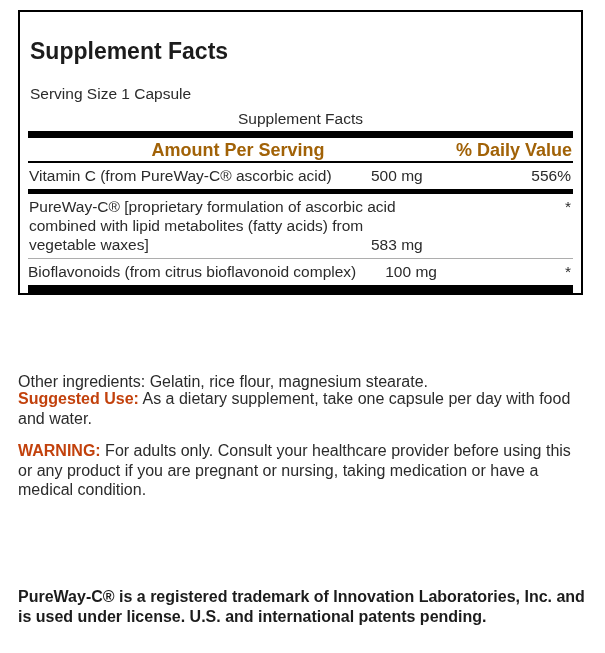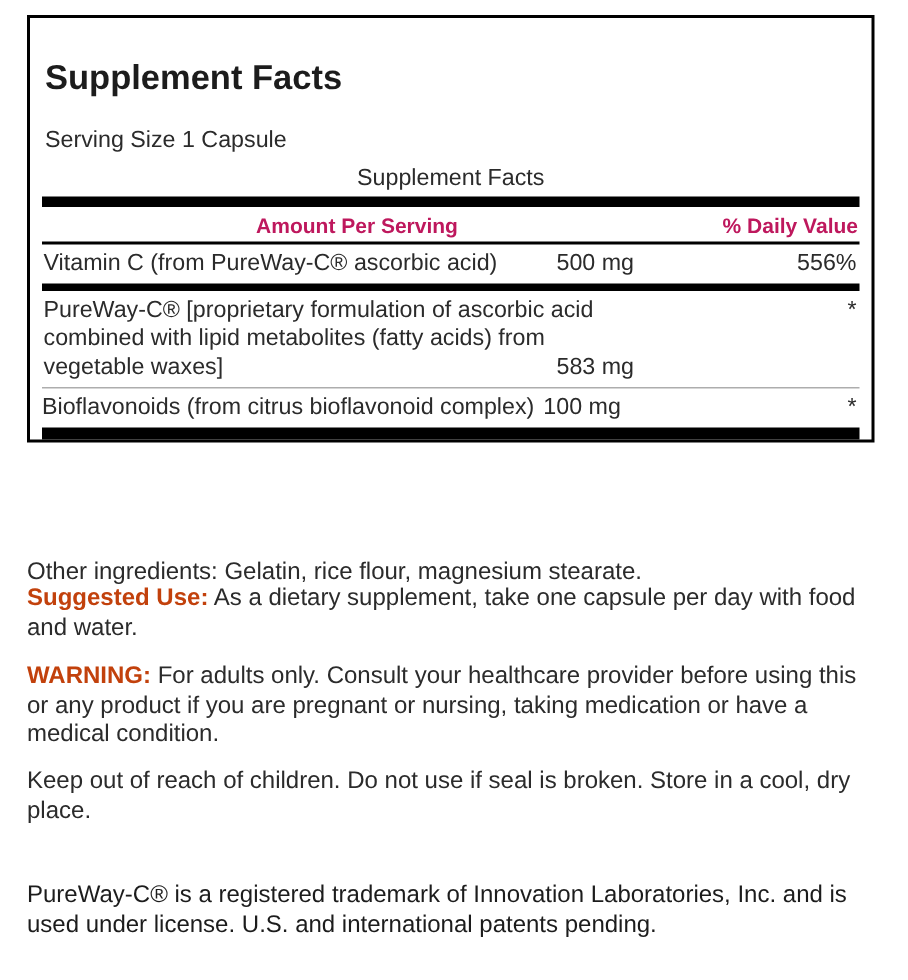--- a/index.html
+++ b/index.html
@@ -45,61 +45,61 @@
   }
   .bar-thick  { height: 7px; background: #000; margin-top: 3px; }
   .bar-medium { height: 5px; background: #000; }
   .bar-bottom { height: 8px; background: #000; }
   .rule-black { height: 2px; background: #000; }
   .rule-gray  { height: 1px; background: #adadad; }
 
   .hdr-row {
     position: relative;
     padding: 3px 0 2px 0;
-    font-size: 14px;
+    font-size: 18px;
     font-weight: bold;
     line-height: 18px;
-    color: #be185d;
+    color: #a16207;
   }
   .hdr-amount { display: block; width: 420px; text-align: center; }
   .hdr-dv { position: absolute; right: 1px; top: 3px; }
 
   .nrow {
     position: relative;
     font-size: 15.5px;
     line-height: 19px;
     padding: 3px 0 4px 0;
   }
   .nrow .name   { width: 400px; padding-left: 1px; }
   .nrow .amount { position: absolute; left: 343px; }
   .nrow.align-top    .amount { top: 3px; }
   .nrow.align-bottom .amount { bottom: 4px; }
   .nrow .dv { position: absolute; right: 2px; top: 3px; }
-  .nrow .inline-amount { padding-left: 6px; }
+  .nrow .inline-amount { padding-left: 6px; margin-left: 23px; }
 
   .footnote {
     font-size: 15.5px;
     line-height: 18px;
     margin: 13px 0 18px 1px;
   }
 
   
   .para {
     position: absolute;
     left: 18px;
     width: 567px;
     font-size: 16px;
     line-height: 19.5px;
     color: #2b2b2b;
   }
   .p-other     { top: 356px; margin-top: 16px; }
   .p-suggested { top: 389px; }
   .p-warning   { top: 441px; }
   .p-keepout   { top: 511px; }
-  .p-trademark { top: 587px; font-weight: normal; color: #1c1c1c; }
+  .p-trademark { top: 587px; font-weight: bold; color: #1c1c1c; }
   .b { font-weight: bold; color: #c2410c; }
 </style>
 </head>
 <body>
 
 <div class="page">
 
   <div class="facts-box">
 
     <div class="panel-title">Supplement Facts</div>
@@ -150,17 +150,16 @@
   <div class="para p-suggested">
     <span class="b">Suggested Use:</span>
     <span>As a dietary supplement, take one capsule per day with food and water.</span>
   </div>
 
   <div class="para p-warning">
     <span class="b">WARNING:</span>
     <span>For adults only. Consult your healthcare provider before using this or any product if you are pregnant or nursing, taking medication or have a medical condition.</span>
   </div>
 
-  <div class="para p-keepout">Keep out of reach of children. Do not use if seal is broken. Store in a cool, dry place.</div>
 
   <div class="para p-trademark">PureWay-C® is a registered trademark of Innovation Laboratories, Inc. and is used under license. U.S. and international patents pending.</div>
 
 </div>
 
 </body></html>

